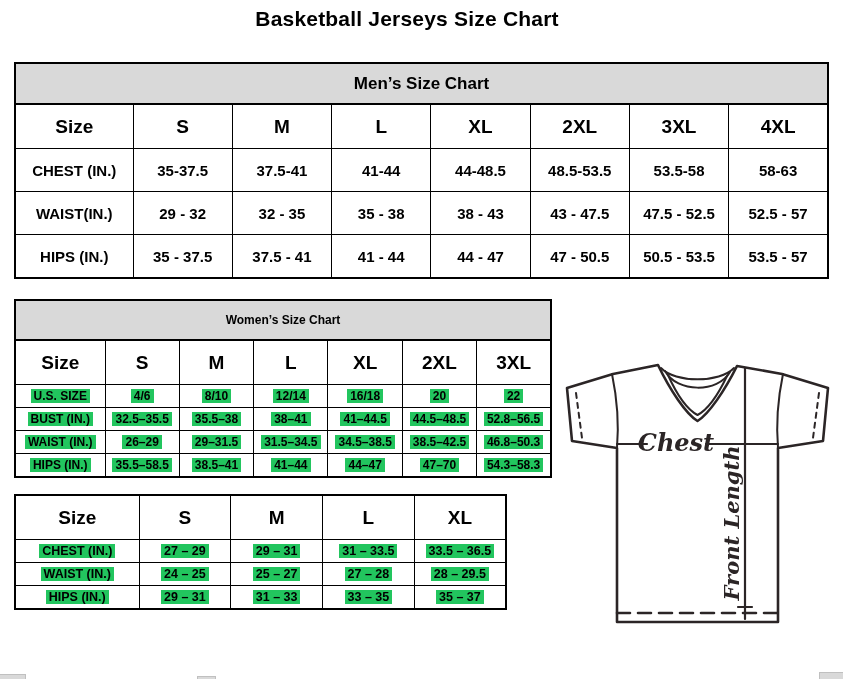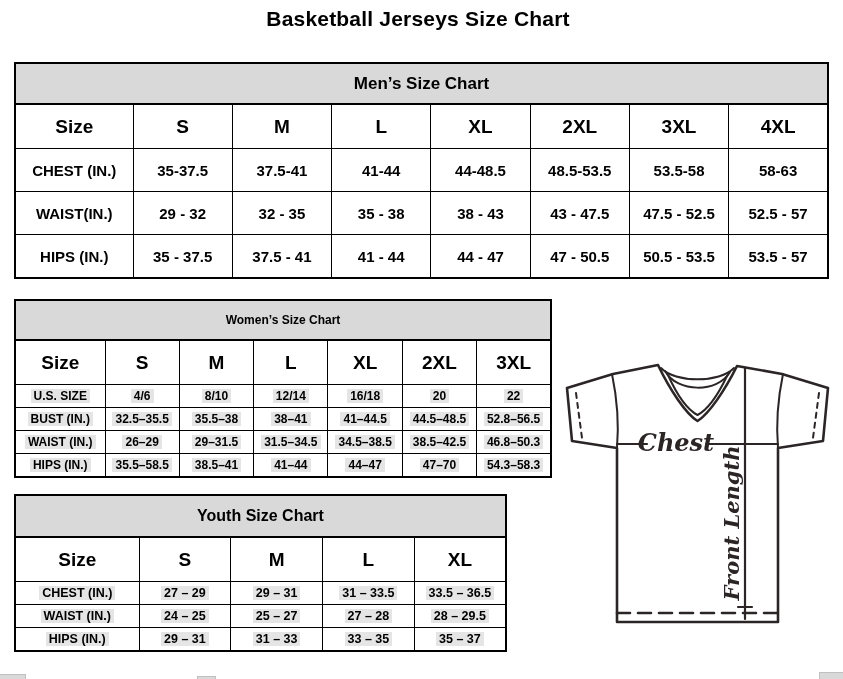--- a/index.html
+++ b/index.html
@@ -3,21 +3,21 @@
 <meta charset="utf-8">
 <style>
   html,body{margin:0;padding:0;}
   body{
     width:843px;height:679px;background:#ffffff;
     font-family:"Liberation Sans","DejaVu Sans",sans-serif;color:#000;
   }
   #stage{position:relative;width:843px;height:679px;overflow:hidden;background:#fff;}
 
   .page-title{
-    position:absolute;left:15px;top:7px;width:806px;text-align:center;
+    position:absolute;left:4px;top:7px;width:806px;text-align:center;
     font-size:21px;font-weight:bold;letter-spacing:0.2px;
   }
 
   table.size-table{
     position:absolute;border-collapse:collapse;table-layout:fixed;
     background:#fff;font-weight:bold;
   }
   table.size-table td{
     border:1px solid #000;text-align:center;vertical-align:middle;
     padding:0;overflow:hidden;white-space:nowrap;
@@ -37,21 +37,21 @@
   #womens tr.bar td{height:38px;font-size:12px;}
   #womens tr.head td{height:43px;}
   #womens tr.data td{height:22px;font-size:12px;}
 
   
   #youth{left:14px;top:494px;width:493px;}
   #youth tr.bar td{height:40px;font-size:16px;}
   #youth tr.head td{height:43px;}
   #youth tr.data td{height:22px;font-size:12.5px;}
 
-  .hl{background:#e5e5e5;padding:0 3px;}
+  .hl{background:#22c55e;padding:0 3px;}
 
   
   #jersey{position:absolute;left:555px;top:358px;width:285px;height:272px;}
 
   .scroll-frag{position:absolute;background:#d9d9d9;border:1px solid #c0c0c0;}
   #frag-left{left:0;top:674px;width:25px;height:5px;border-left:none;}
   #frag-mid{left:197px;top:676px;width:17px;height:3px;}
   #frag-right{left:819px;top:672px;width:24px;height:7px;border-right:none;}
 </style>
 </head>
@@ -183,23 +183,20 @@
 
   <table id="youth" class="size-table">
     <colgroup>
         <col style="width:124px">
         <col>
         <col>
         <col>
         <col>
       </colgroup>
     <tbody>
-        <tr class="bar">
-      <td colspan="5">Youth Size Chart</td>
-    </tr>
     <tr class="head">
       <td>Size</td>
       <td>S</td>
       <td>M</td>
       <td>L</td>
       <td>XL</td>
     </tr>
     <tr class="data">
       <td><span class="hl">CHEST (IN.)</span></td>
       <td><span class="hl">27 – 29</span></td>

